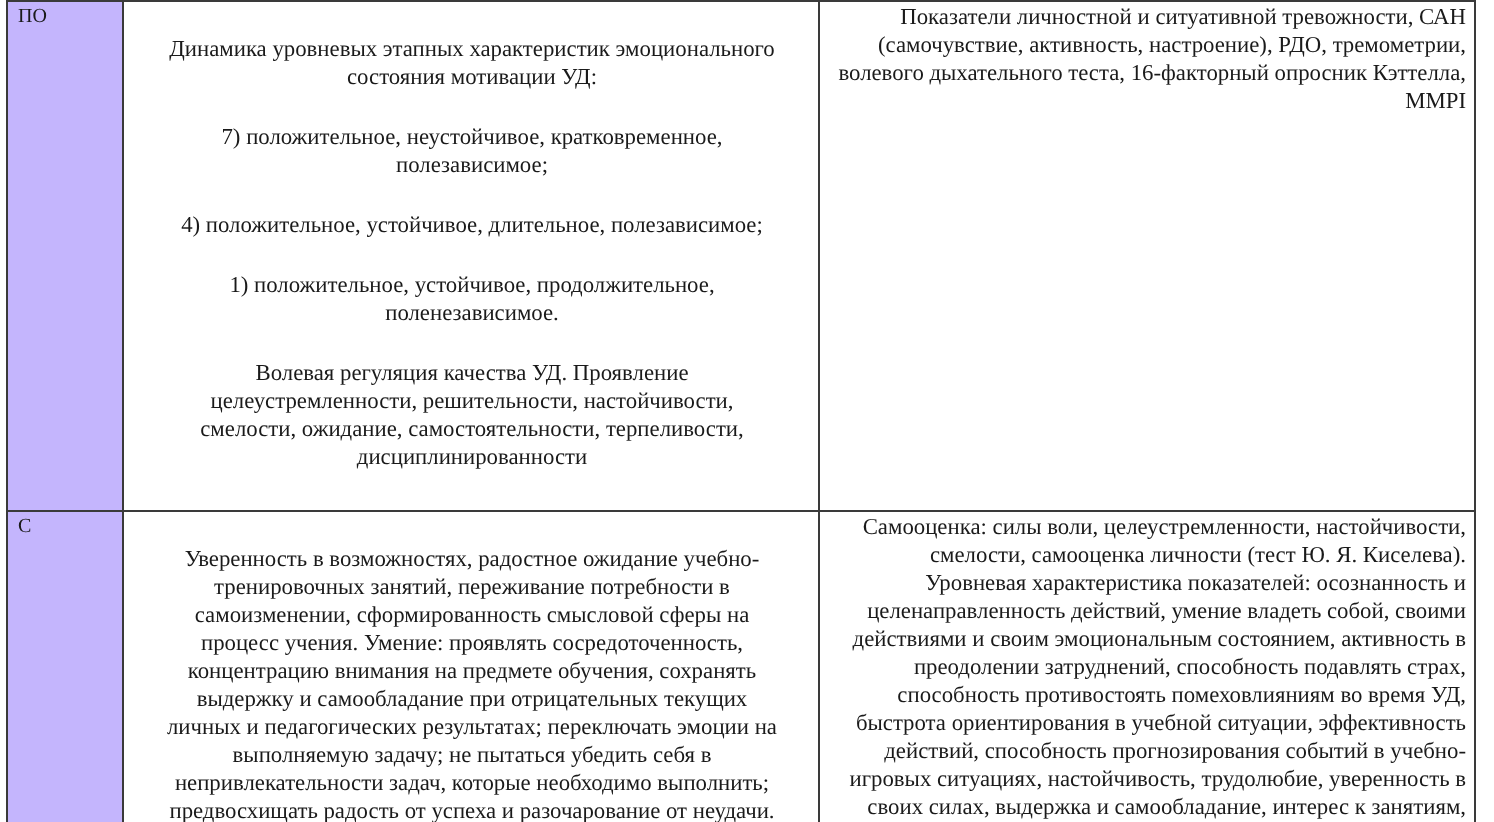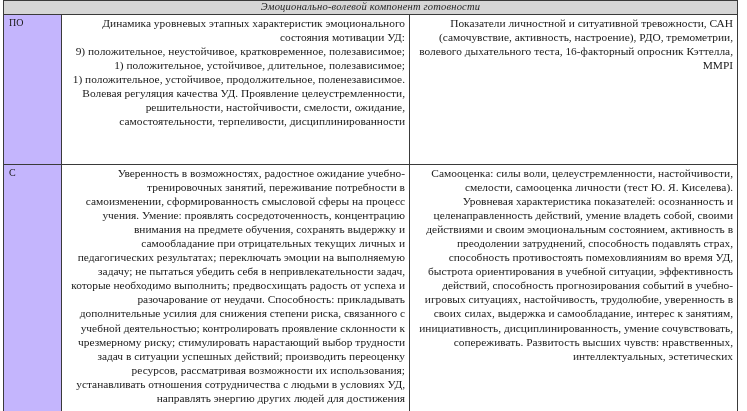--- a/index.html
+++ b/index.html
@@ -73,23 +73,23 @@
     padding-left: 7px;
   }
 
   
   td.body {
     font-size: 11.4px;
     line-height: 14.05px;
     padding-top: 2px;
   }
   td.body p {
-    margin: 0;
+    margin: 16px;
     padding: 0;
-    text-align: right;
+    text-align: center;
   }
 
   td.ind {
     font-size: 11.4px;
     line-height: 14.05px;
     padding-top: 2px;
     padding-left: 6px;
   }
   td.ind p { margin: 0; padding: 0; text-align: right; }
 
@@ -103,32 +103,27 @@
 <div class="page">
 
   <table class="matrix">
     <colgroup>
       <col class="c-code">
       <col class="c-desc">
       <col class="c-ind">
     </colgroup>
     <tbody>
 
-      <tr class="section-head">
-        <td colspan="3">
-          <span class="section-head-text">Эмоционально-волевой компонент готовности</span>
-        </td>
-      </tr>
 
       <tr class="row-po">
         <td class="code">ПО</td>
         <td class="body">
           <p>Динамика уровневых этапных характеристик эмоционального состояния мотивации УД:</p>
-          <p>9) положительное, неустойчивое, кратковременное, полезависимое;</p>
-          <p>1) положительное, устойчивое, длительное, полезависимое;</p>
+          <p>7) положительное, неустойчивое, кратковременное, полезависимое;</p>
+          <p>4) положительное, устойчивое, длительное, полезависимое;</p>
           <p>1) положительное, устойчивое, продолжительное, поленезависимое.</p>
           <p>Волевая регуляция качества УД. Проявление целеустремленности, решительности, настойчивости, смелости, ожидание, самостоятельности, терпеливости, дисциплинированности</p>
         </td>
         <td class="ind">
           <p>Показатели личностной и ситуативной тревожности, САН (самочувствие, активность, настроение), РДО, тремометрии, волевого дыхательного теста, 16-факторный опросник Кэттелла, MMPI</p>
         </td>
       </tr>
 
       <tr class="row-s">
         <td class="code">С</td>

